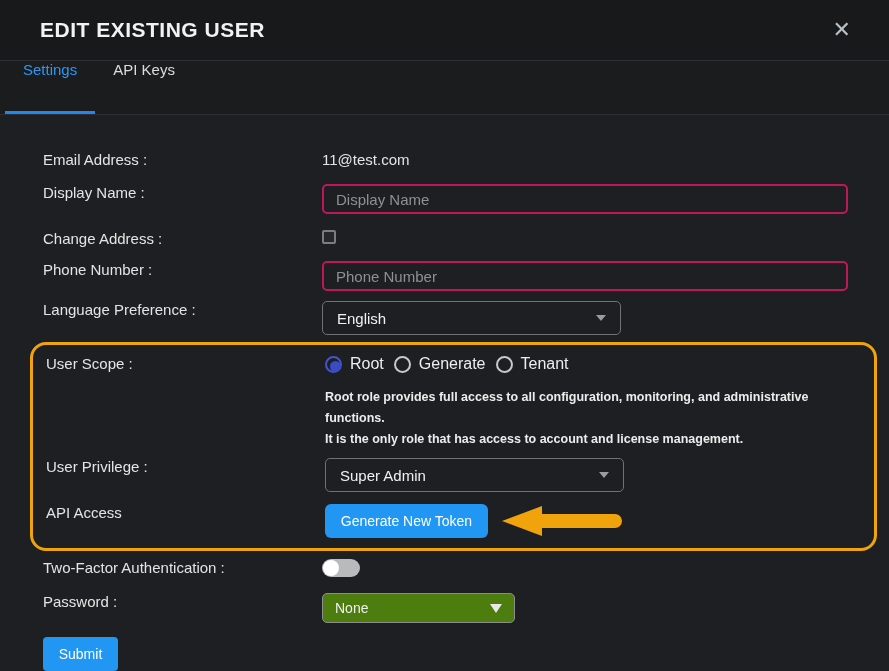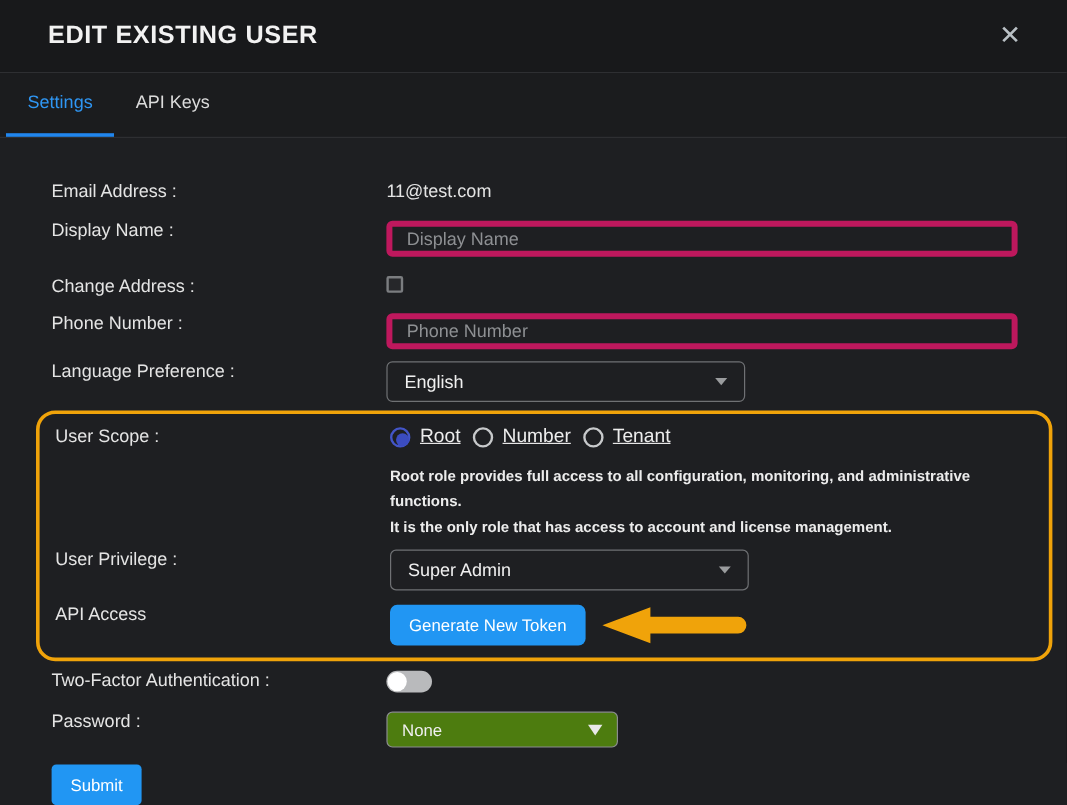--- a/index.html
+++ b/index.html
@@ -28,37 +28,37 @@
     background:none; border:none; font-family:inherit;
   }
 
   
   .tab-bar {
     height:57px; background:#1b1c1e;
     display:flex; align-items:stretch; padding-left:5px;
     border-bottom:1px solid #2e2f32;
   }
   .tab {
-    display:flex; align-items:center; padding:0 18px;
+    display:flex; align-items:flex-start; padding:0 18px;
     font-size:15px; color:#dcdcdc; cursor:pointer;
     border-bottom:3px solid transparent;
   }
   .tab.active { color:#2f96f3; border-bottom-color:#2186ee; }
 
   
   .content { flex:1; padding:36px 41px 0 43px; }
   .row { display:flex; align-items:flex-start; }
   .row .label { width:279px; font-size:15px; color:#e4e4e4; flex-shrink:0; }
   .control { flex:1; display:flex; align-items:center; }
 
   .static-value { font-size:15px; color:#e4e4e4; }
 
   .text-input {
     width:100%; height:30px; background:transparent;
-    border:5px solid #be185d; border-radius:5px;
+    border:2px solid #be185d; border-radius:5px;
     color:#e4e4e4; font-size:15px; padding:0 12px;
     font-family:inherit;
   }
   .text-input::placeholder { color:#8e9093; }
 
   .checkbox {
     width:14px; height:14px; border:2px solid #7b7d80;
     border-radius:2px; background:#26272a; cursor:pointer;
   }
 
@@ -76,21 +76,21 @@
   
   .highlight-box {
     border:3px solid #f0a30a; border-radius:16px;
     margin:7px -29px 0 -13px;
     padding:10px 29px 10px 13px;
   }
   .highlight-box .label { width:279px; }
 
   
   .radio-group { display:flex; align-items:center; gap:10px; }
-  .radio-option { display:flex; align-items:center; gap:8px; cursor:pointer;text-decoration:underline; }
+  .radio-option { display:flex; align-items:center; gap:8px; cursor:pointer; }
   .radio-circle {
     width:17px; height:17px; border-radius:50%;
     border:2px solid #c7c9cb; background:transparent; position:relative;
   }
   .radio-option.selected .radio-circle { border-color:#4355c8; }
   .radio-option.selected .radio-circle::after {
     content:""; position:absolute; left:3px; top:3px; width:11px; height:11px;
     border-radius:50%; background:#3b4cc0;
   }
   .radio-label { font-size:16px; color:#ededed; }
@@ -202,21 +202,21 @@
       <div class="row h20">
         <div class="label">User Scope :</div>
         <div class="control">
           <div class="radio-group">
             <div class="radio-option selected">
               <span class="radio-circle"></span>
               <span class="radio-label">Root</span>
             </div>
             <div class="radio-option">
               <span class="radio-circle"></span>
-              <span class="radio-label">Number</span>
+              <span class="radio-label">Generate</span>
             </div>
             <div class="radio-option">
               <span class="radio-circle"></span>
               <span class="radio-label">Tenant</span>
             </div>
           </div>
         </div>
       </div>
 
       <div class="help-text">

